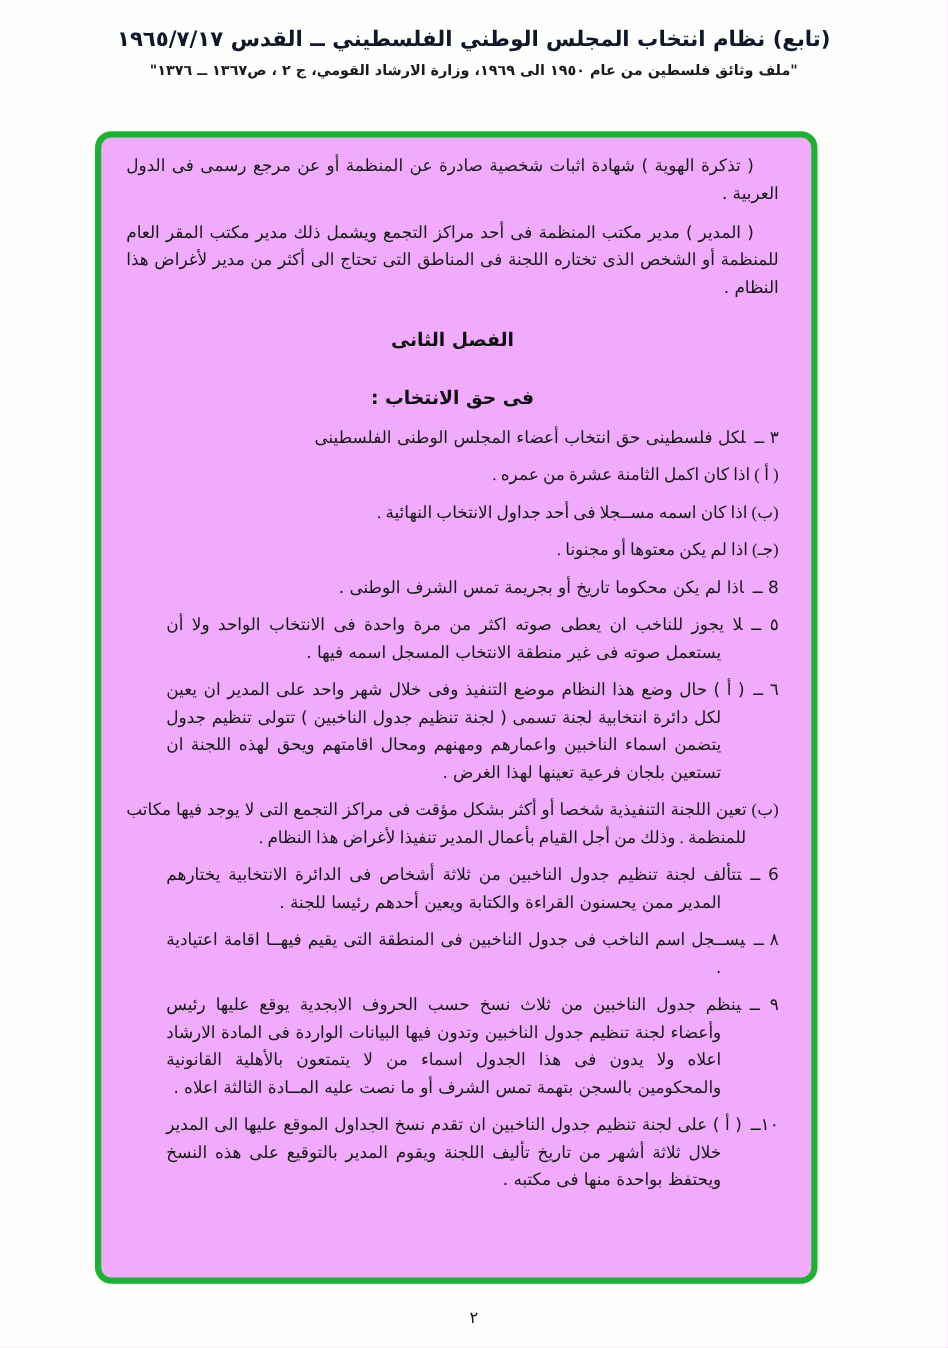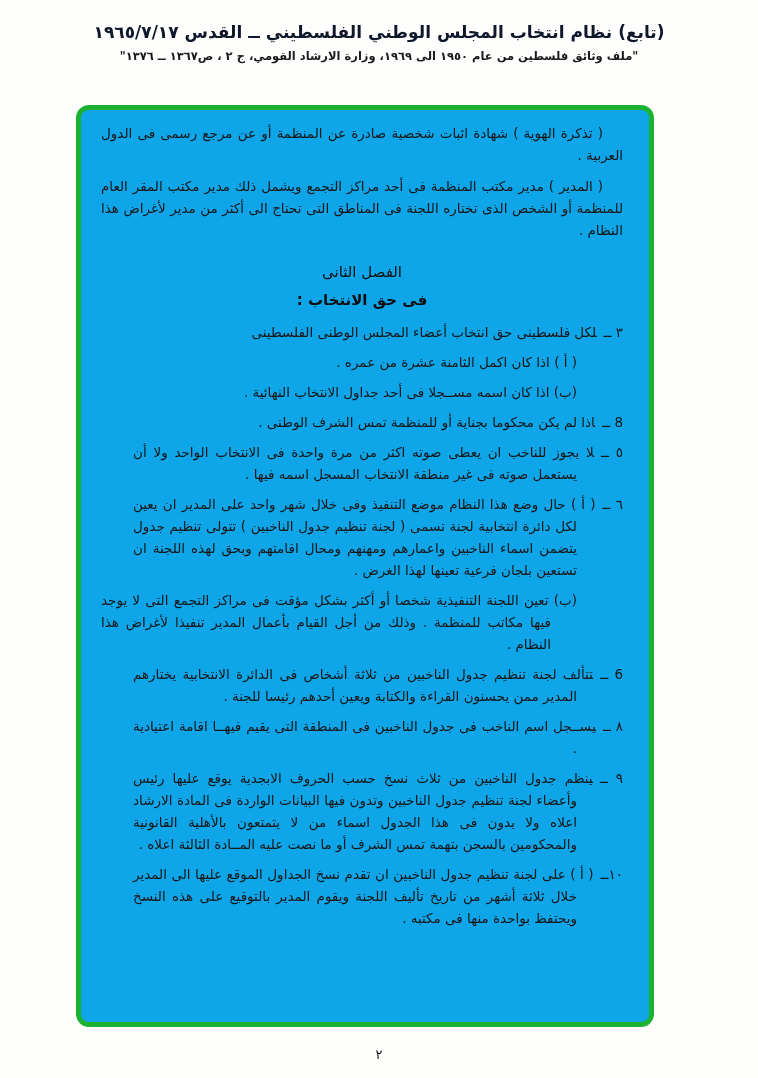--- a/index.html
+++ b/index.html
@@ -39,60 +39,60 @@
   .doc-box {
     position: absolute;
     top: 105px;
     left: 76px;
     width: 578px;
     height: 922px;
     box-sizing: border-box;
     border: 5px solid #1bb232;
     border-radius: 13px;
     padding: 12px 26px 8px 20px;
-    background: #0ea5e9;
+    background: #f0abfc;
   }
   .para {
     margin: 0 0 8px 0;
     font-size: 13.5px;
     line-height: 22px;
     text-align: justify;
     color: #161616;
   }
   .def {
     text-indent: 20px;
     margin-bottom: 9px;
   }
   .chapter {
-    margin: 22px 0 10px 0;
+    margin: 22px 0 28px 0;
     text-align: center;
     font-size: 15px;
-    font-weight: normal;
+    font-weight: bold;
     color: #0e0e0e;
   }
   .section {
     margin: 0 0 12px 0;
     text-align: center;
     font-size: 15px;
     font-weight: bold;
     color: #0e0e0e;
   }
   .article {
     padding-right: 46px;
     text-indent: -46px;
     margin-left: 32px;
   }
   .article .num {
     margin-left: 7px;
     white-space: nowrap;
   }
   .sub {
-    margin-right: 46px;
     padding-right: 26px;
     text-indent: -26px;
+    font-family: Liberation Serif, serif;
   }
   .page-num {
     position: absolute;
     bottom: 16px;
     left: 0;
     right: 0;
     text-align: center;
     font-size: 13px;
     color: #111;
   }
@@ -111,22 +111,23 @@
 
     <p class="para def">( تذكرة الهوية ) شهادة اثبات شخصية صادرة عن المنظمة أو عن مرجع رسمى فى الدول العربية .</p>
     <p class="para def">( المدير ) مدير مكتب المنظمة فى أحد مراكز التجمع ويشمل ذلك مدير مكتب المقر العام للمنظمة أو الشخص الذى تختاره اللجنة فى المناطق التى تحتاج الى أكثر من مدير لأغراض هذا النظام .</p>
 
     <h2 class="chapter">الفصل الثانى</h2>
     <h3 class="section">فى حق الانتخاب :</h3>
 
     <p class="para article"><span class="num">٣ ــ</span><span>لكل فلسطينى حق انتخاب أعضاء المجلس الوطنى الفلسطينى</span></p>
     <p class="para sub">( أ ) اذا كان اكمل الثامنة عشرة من عمره .</p>
     <p class="para sub">(ب) اذا كان اسمه مســجلا فى أحد جداول الانتخاب النهائية .</p>
+    <p class="para sub">(جـ) اذا لم يكن معتوها أو مجنونا .</p>
 
-    <p class="para article"><span class="num">8 ــ</span><span>اذا لم يكن محكوما بجناية أو للمنظمة تمس الشرف الوطنى .</span></p>
+    <p class="para article"><span class="num">8 ــ</span><span>اذا لم يكن محكوما تاريخ أو بجريمة تمس الشرف الوطنى .</span></p>
 
     <p class="para article"><span class="num">٥ ــ</span><span>لا يجوز للناخب ان يعطى صوته اكثر من مرة واحدة فى الانتخاب الواحد ولا أن يستعمل صوته فى غير منطقة الانتخاب المسجل اسمه فيها .</span></p>
 
     <p class="para article"><span class="num">٦ ــ</span><span>( أ ) حال وضع هذا النظام موضع التنفيذ وفى خلال شهر واحد على المدير ان يعين لكل دائرة انتخابية لجنة تسمى ( لجنة تنظيم جدول الناخبين ) تتولى تنظيم جدول يتضمن اسماء الناخبين واعمارهم ومهنهم ومحال اقامتهم ويحق لهذه اللجنة ان تستعين بلجان فرعية تعينها لهذا الغرض .</span></p>
     <p class="para sub">(ب) تعين اللجنة التنفيذية شخصا أو أكثر بشكل مؤقت فى مراكز التجمع التى لا يوجد فيها مكاتب للمنظمة . وذلك من أجل القيام بأعمال المدير تنفيذا لأغراض هذا النظام .</p>
 
     <p class="para article"><span class="num">6 ــ</span><span>تتألف لجنة تنظيم جدول الناخبين من ثلاثة أشخاص فى الدائرة الانتخابية يختارهم المدير ممن يحسنون القراءة والكتابة ويعين أحدهم رئيسا للجنة .</span></p>
 
     <p class="para article"><span class="num">٨ ــ</span><span>يســجل اسم الناخب فى جدول الناخبين فى المنطقة التى يقيم فيهــا اقامة اعتيادية .</span></p>
 

